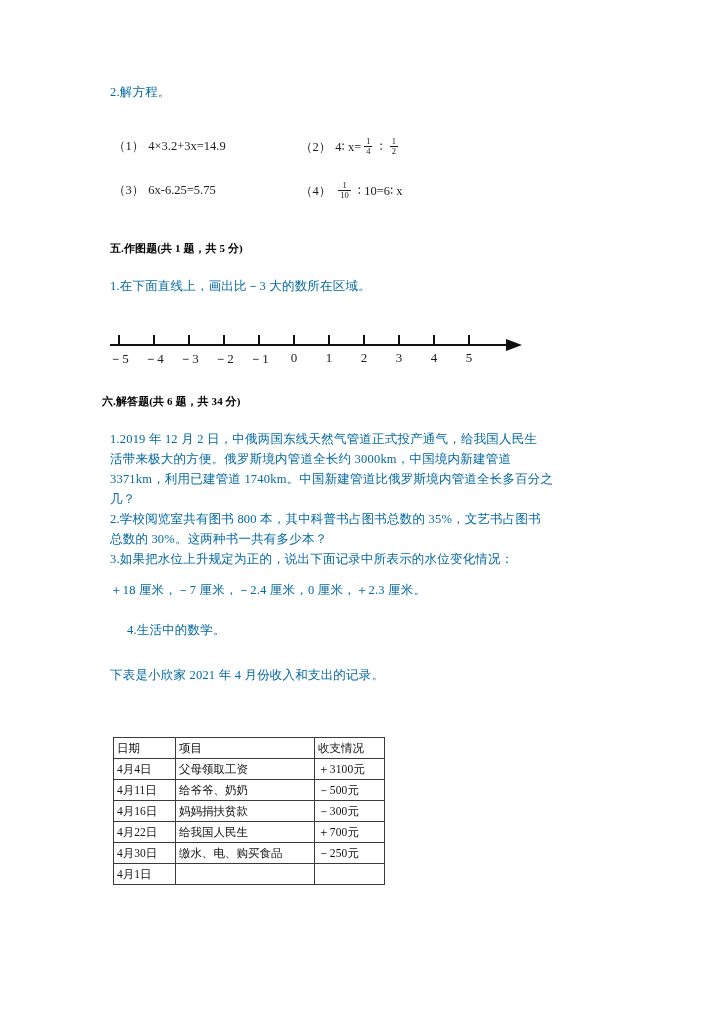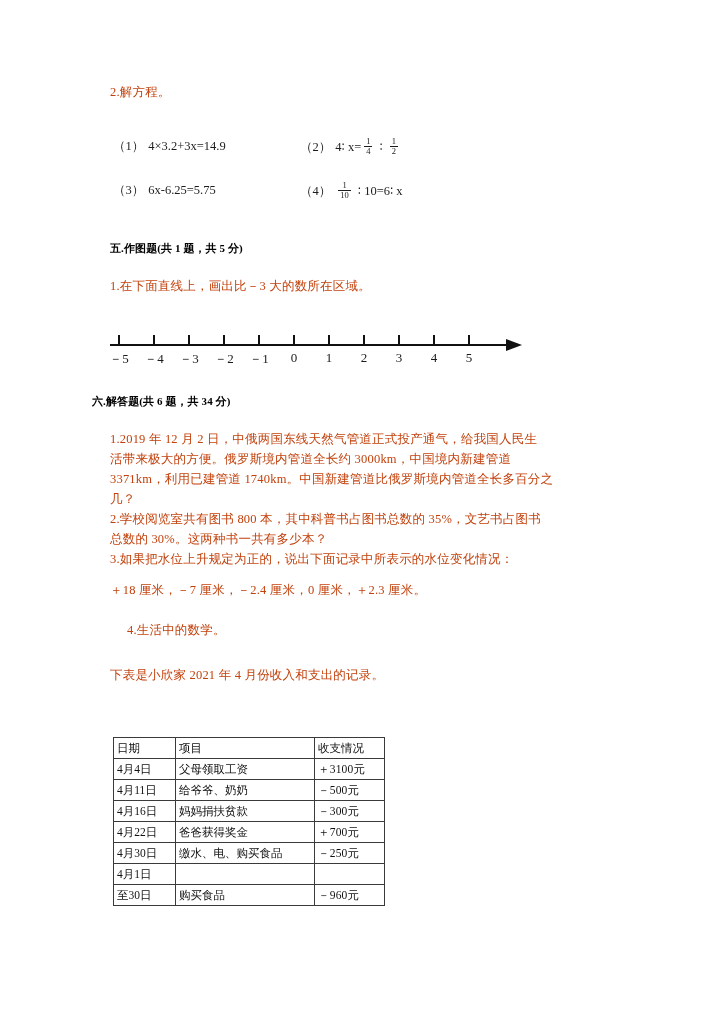--- a/index.html
+++ b/index.html
@@ -20,21 +20,21 @@
     left: 0; top: 0;
     width: 720px;
     height: 1018px;
   }
 
   
   .block {
     position: absolute;
     font-size: 12.5px;
     line-height: 20px;
-    color: #c2410c;
+    color: #0369a1;
     letter-spacing: 0.2px;
     white-space: pre-wrap;
   }
   .section-head {
     position: absolute;
     font-size: 11px;
     font-weight: bold;
     color: #000;
     letter-spacing: 0.1px;
   }
@@ -168,21 +168,21 @@
     <span class="nl-label" style="left:116px; top:24px;">－2</span>
     <span class="nl-label" style="left:151px; top:24px;">－1</span>
     <span class="nl-label" style="left:186px; top:24px;">0</span>
     <span class="nl-label" style="left:221px; top:24px;">1</span>
     <span class="nl-label" style="left:256px; top:24px;">2</span>
     <span class="nl-label" style="left:291px; top:24px;">3</span>
     <span class="nl-label" style="left:326px; top:24px;">4</span>
     <span class="nl-label" style="left:361px; top:24px;">5</span>
   </div>
 
-  <div class="section-head" style="left:92px; top:394px;">六.解答题(共 6 题，共 34 分)</div>
+  <div class="section-head" style="left:102px; top:394px;">六.解答题(共 6 题，共 34 分)</div>
 
   <div class="block" style="left:110px; top:429px; width:510px;">1.2019 年 12 月 2 日，中俄两国东线天然气管道正式投产通气，给我国人民生
 活带来极大的方便。俄罗斯境内管道全长约 3000km，中国境内新建管道
 3371km，利用已建管道 1740km。中国新建管道比俄罗斯境内管道全长多百分之
 几？</div>
 
   <div class="block" style="left:110px; top:509px; width:510px;">2.学校阅览室共有图书 800 本，其中科普书占图书总数的 35%，文艺书占图书
 总数的 30%。这两种书一共有多少本？</div>
 
   <div class="block" style="left:110px; top:549px; width:510px;">3.如果把水位上升规定为正的，说出下面记录中所表示的水位变化情况：</div>
@@ -210,34 +210,29 @@
         <td class="c1">给爷爷、奶奶</td>
         <td class="c2 amt">－500元</td>
       </tr>
       <tr>
         <td class="c0">4月16日</td>
         <td class="c1">妈妈捐扶贫款</td>
         <td class="c2 amt">－300元</td>
       </tr>
       <tr>
         <td class="c0">4月22日</td>
-        <td class="c1">爸爸获得奖金</td>
+        <td class="c1">给我国人民生</td>
         <td class="c2 amt">＋700元</td>
       </tr>
       <tr>
         <td class="c0">4月30日</td>
         <td class="c1">缴水、电、购买食品</td>
         <td class="c2 amt">－250元</td>
       </tr>
       <tr>
         <td class="c0">4月1日</td>
         <td class="c1"></td>
         <td class="c2 amt"></td>
       </tr>
-      <tr>
-        <td class="c0">至30日</td>
-        <td class="c1">购买食品</td>
-        <td class="c2 amt">－960元</td>
-      </tr>
     </tbody>
   </table>
 
 </div>
 
 </body></html>

